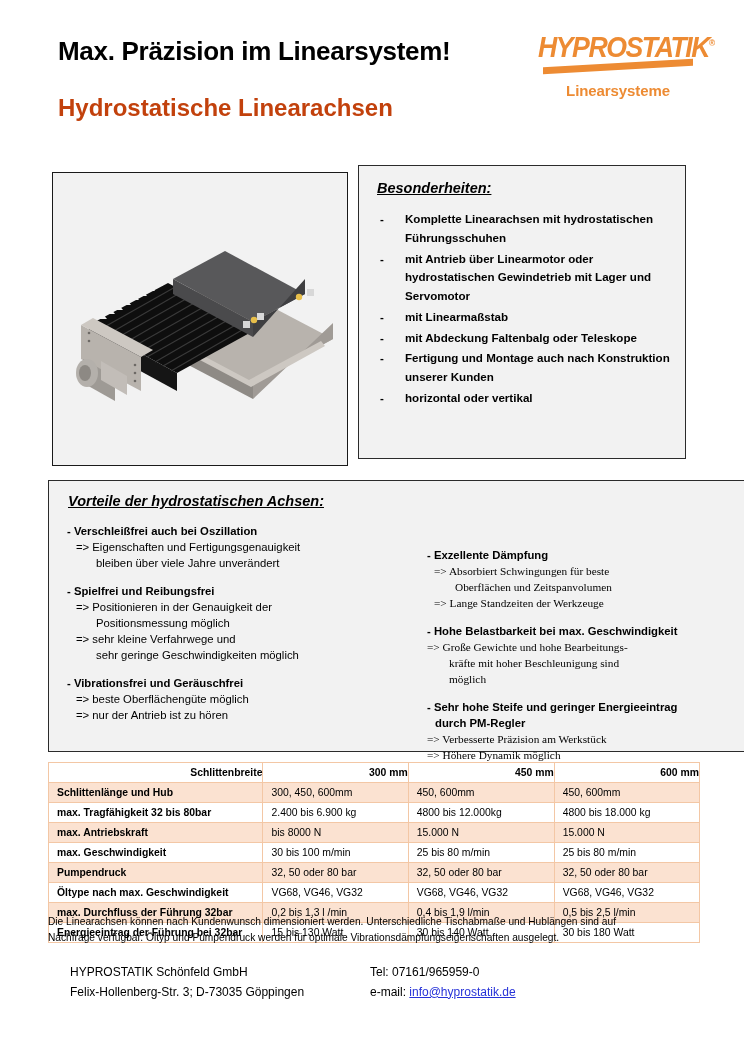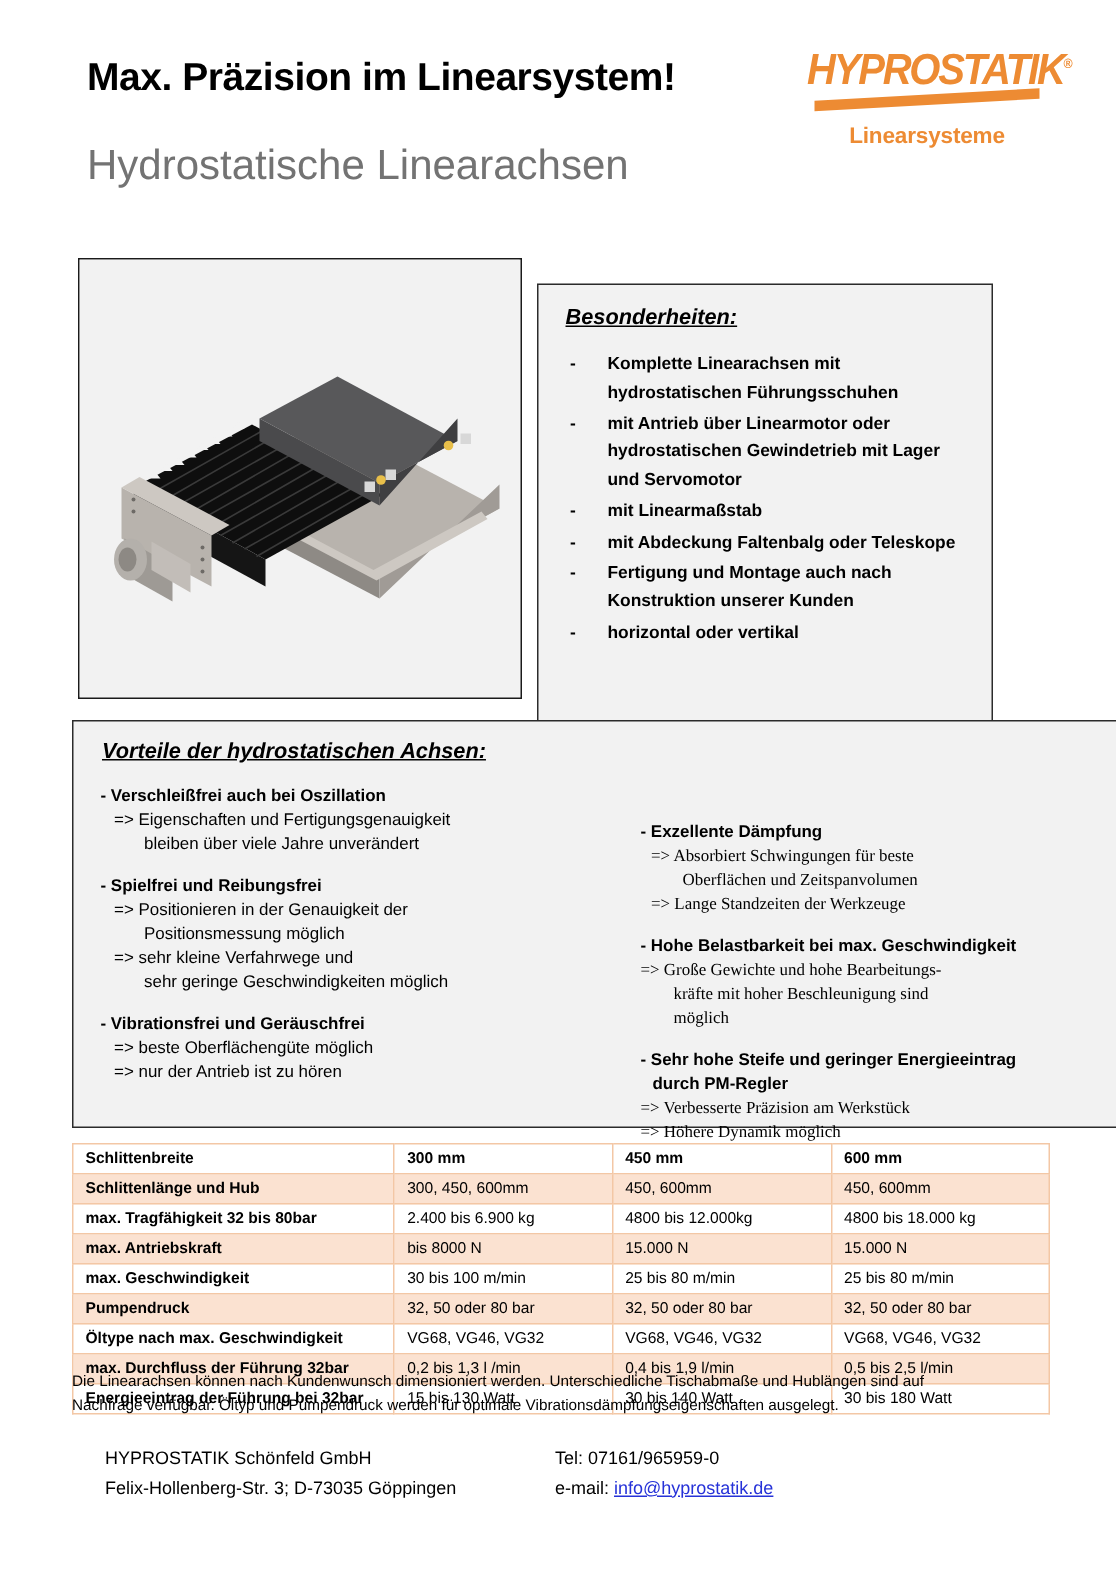--- a/index.html
+++ b/index.html
@@ -28,23 +28,23 @@
     left: 58px; top: 36px;
     font-size: 26px;
     font-weight: bold;
     letter-spacing: -0.3px;
     color: #000;
     white-space: nowrap;
   }
   .title-sub {
     position: absolute;
     left: 58px; top: 94px;
-    font-size: 28px;
-    font-weight: normal;
-    color: #737373;
+    font-size: 24px;
+    font-weight: bold;
+    color: #c2410c;
     white-space: nowrap;
   }
   .logo-block {
     position: absolute;
     left: 538px; top: 33px;
     width: 160px;
     text-align: center;
   }
   .logo-word {
     font-family: "Liberation Sans", sans-serif;
@@ -89,22 +89,22 @@
     border: 1.6px solid #1a1a1a;
     background: #f3f3f3;
     box-sizing: border-box;
     overflow: hidden;
   }
   .img-panel svg { display: block; }
 
   
   .feat-panel {
     position: absolute;
-    left: 358px; top: 189px;
-    width: 304px; height: 294px;
+    left: 358px; top: 165px;
+    width: 328px; height: 294px;
     border: 1.6px solid #2b2b2b;
     background: #f2f2f2;
     box-sizing: border-box;
     padding: 14px 12px 0 18px;
   }
   .panel-heading {
     font-size: 14.5px;
     font-weight: bold;
     font-style: italic;
     text-decoration: underline;
@@ -181,21 +181,21 @@
   }
   .spec-table td {
     border: 0.8px solid #f3c7a5;
     padding: 2.5px 0 2.5px 8px;
     line-height: 1.35;
     vertical-align: middle;
     height: 14px;
   }
   .spec-table td.c0 { width: 216px; font-weight: bold; }
   .spec-table td.c1, .spec-table td.c2, .spec-table td.c3 { width: 145px; }
-  .spec-table tr.hdr td { font-weight: bold; background: #ffffff; }
+  .spec-table tr.hdr td { font-weight: bold; background: #ffffff; text-align: right; }
   .spec-table tr.shade td { background: #fbe2d1; }
   .spec-table tr.plain td { background: #ffffff; }
 
   
   .note {
     position: absolute;
     left: 48px; top: 914px;
     width: 569px;
     font-size: 10.2px;
     line-height: 1.55;

